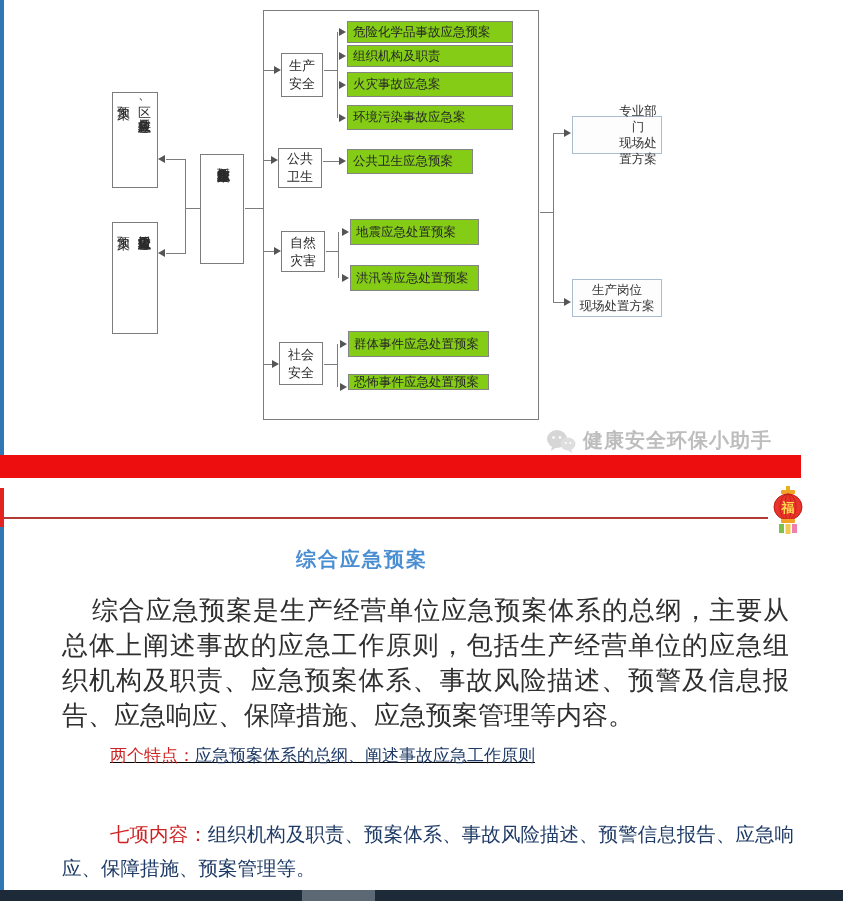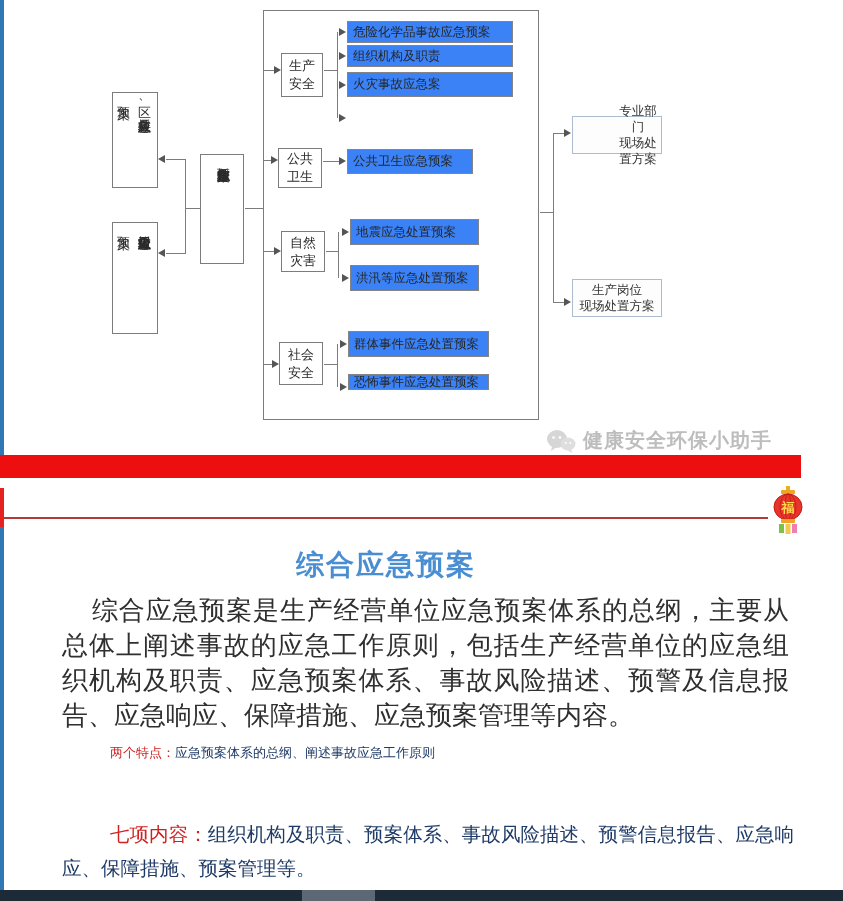--- a/index.html
+++ b/index.html
@@ -9,41 +9,41 @@
   
   .vbox{position:absolute;border:1px solid #7c7c7c;background:#fff;color:#2a2a2a;
         writing-mode:vertical-rl;white-space:pre-line;font-size:13px;line-height:21px;
         padding:3px 2px 0 0;box-sizing:border-box;}
   .cbox{position:absolute;border:1px solid #7c7c7c;background:#fff;color:#2a2a2a;
         writing-mode:vertical-rl;white-space:pre-line;font-size:13px;line-height:40px;
         box-sizing:border-box;text-align:left;padding-top:3px;}
   .cat{position:absolute;border:1px solid #7c7c7c;background:#fff;color:#2a2a2a;
        white-space:pre-line;font-size:13px;line-height:18px;display:flex;align-items:center;
        justify-content:center;text-align:center;box-sizing:border-box;}
-  .sub{position:absolute;border:1px solid #848484;background:#3b82f6;color:#262626;
+  .sub{position:absolute;border:1px solid #848484;background:#84cc16;color:#262626;
        font-size:12.5px;display:flex;align-items:center;padding-left:5px;box-sizing:border-box;
        white-space:nowrap;overflow:hidden;}
   .rbox{position:absolute;border:1px solid #aabccd;background:#fdfdfd;color:#333;
         white-space:pre-line;font-size:12.5px;line-height:16px;display:flex;align-items:center;
         justify-content:center;text-align:center;box-sizing:border-box;}
   .bigrect{position:absolute;border:1px solid #7c7c7c;box-sizing:border-box;}
   .ln{position:absolute;background:#7c7c7c;}
   .ar{position:absolute;width:0;height:0;border-top:4px solid transparent;border-bottom:4px solid transparent;}
   .ar.r{border-left:7px solid #555;}
   .ar.l{border-right:7px solid #555;}
   
   .wm{position:absolute;display:flex;align-items:center;gap:7px;}
   .wm-text{font-size:20px;font-weight:700;color:#bdbdbd;letter-spacing:1px;}
   
-  .title2{position:absolute;font-size:28px;font-weight:700;color:#4a8ed2;letter-spacing:2px;}
+  .title2{position:absolute;font-size:20px;font-weight:700;color:#4a8ed2;letter-spacing:2px;}
   .para{position:absolute;font-size:26px;line-height:35px;color:#2f2f2f;
         text-indent:30px;text-align:justify;}
   .pt-label{color:#cf2121;}
   .pt-text{color:#1e3a66;}
-  .pt1{position:absolute;font-size:13px;}
+  .pt1{position:absolute;font-size:17px;text-decoration:underline;}
   .pt2{position:absolute;font-size:19.5px;line-height:34px;text-indent:48px;text-align:justify;}
 </style>
 </head>
 <body>
 
 <div id="page">
 
   <div class="abs" style="left:0;top:0;width:843px;height:478px;">
 
     <div class="abs" style="left:0;top:0;width:4px;height:478px;background:#3077b5;"></div>
@@ -80,20 +80,21 @@
     <div class="ln" style="left:264px;top:160px;width:8px;height:1px;"></div>
     <div class="ar r" style="left:271px;top:156px;"></div>
     <div class="ln" style="left:264px;top:251px;width:10px;height:1px;"></div>
     <div class="ar r" style="left:274px;top:247px;"></div>
     <div class="ln" style="left:264px;top:364px;width:9px;height:1px;"></div>
     <div class="ar r" style="left:272px;top:360px;"></div>
 
     <div class="sub" style="left:347px;top:21px;width:166px;height:22px;">危险化学品事故应急预案</div>
     <div class="sub" style="left:347px;top:45px;width:166px;height:22px;">组织机构及职责</div>
     <div class="sub" style="left:347px;top:72px;width:166px;height:25px;">火灾事故应急案</div>
+    <div class="sub" style="left:347px;top:105px;width:166px;height:25px;">环境污染事故应急案</div>
     <div class="ln" style="left:324px;top:70px;width:13px;height:1px;"></div>
     <div class="ln" style="left:337px;top:32px;width:1px;height:86px;"></div>
     <div class="ar r" style="left:339px;top:28px;"></div>
     <div class="ar r" style="left:339px;top:52px;"></div>
     <div class="ar r" style="left:339px;top:81px;"></div>
     <div class="ar r" style="left:339px;top:114px;"></div>
 
     <div class="sub" style="left:347px;top:149px;width:126px;height:25px;">公共卫生应急预案</div>
     <div class="ln" style="left:323px;top:161px;width:17px;height:1px;"></div>
     <div class="ar r" style="left:339px;top:157px;"></div>

